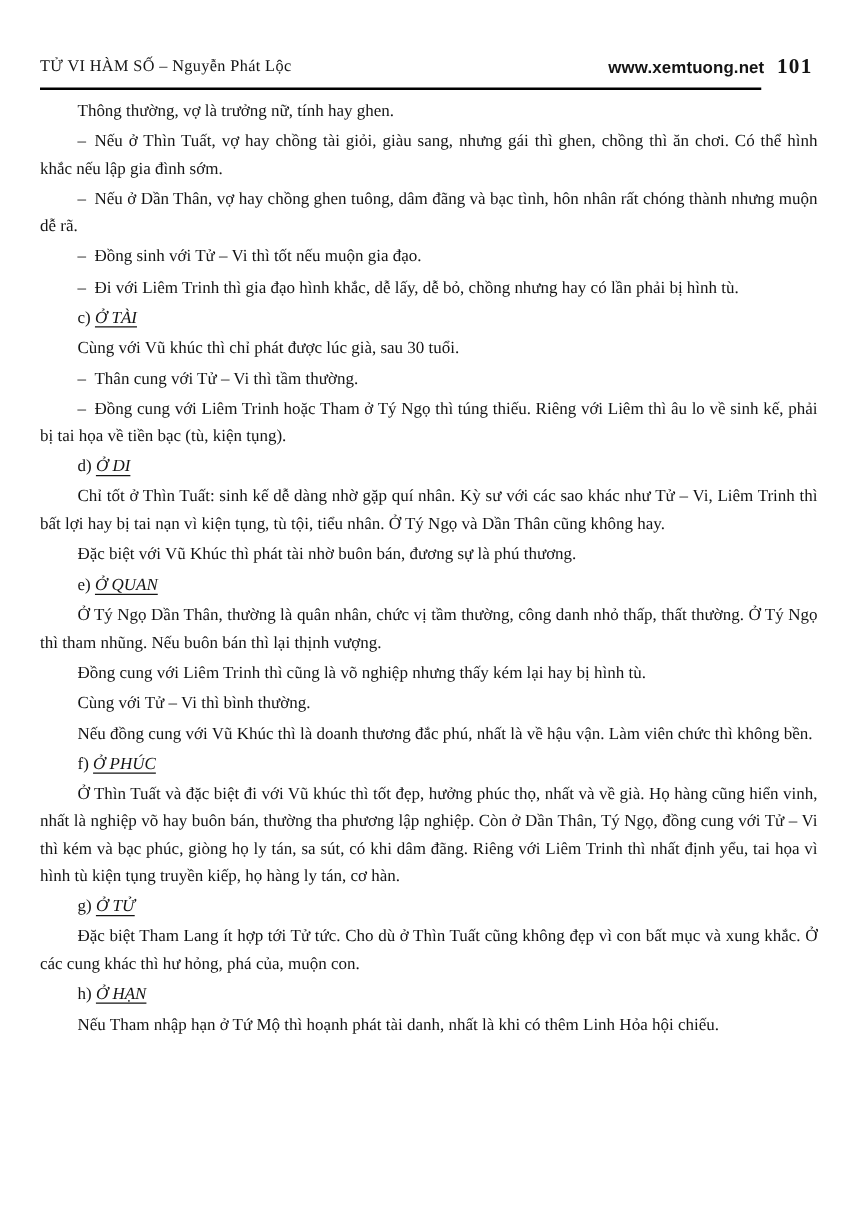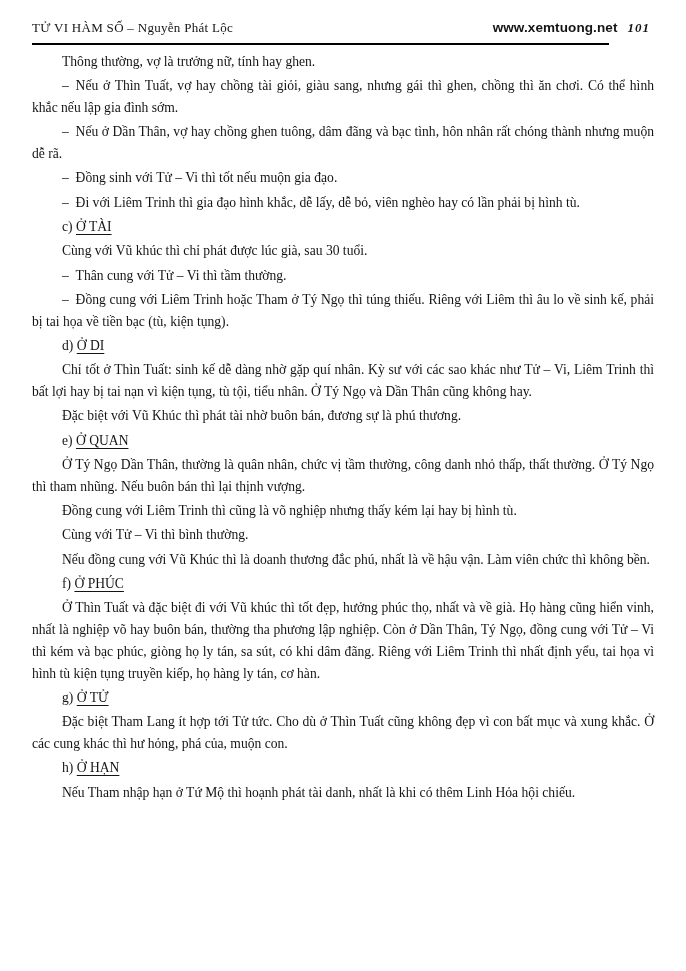--- a/index.html
+++ b/index.html
@@ -8,47 +8,48 @@
     background: #ffffff;
     color: #141414;
     font-family: "Liberation Serif", "DejaVu Serif", serif;
     overflow: hidden;
   }
   .page { padding: 0 32px; box-sizing: border-box; width: 686px; }
 
   
   .page-header {
     display: flex; justify-content: space-between; align-items: center;
-    padding-top: 20px;
+    padding-top: 43px;
   }
   .book-title { font-size: 13px; letter-spacing: 0.3px; white-space: nowrap; }
   .header-right { display: flex; align-items: baseline; gap: 10px; }
   .website {
     font-family: "Liberation Sans", "DejaVu Sans", sans-serif;
     font-weight: bold; font-size: 13.5px; letter-spacing: 0.1px;
   }
   .page-number {
-    font-size: 13px; font-weight: bold; font-style: italic;
+    font-size: 17px; font-weight: bold; 
     margin-right: 4px; letter-spacing: 1px;
   }
   .header-rule {
     height: 2px; background: #000;
     width: 577px; margin-top: 7px; margin-bottom: 6px;
   }
 
   
   .content p {
     margin: 0 0 2.5px 0;
     font-size: 13.6px;
     line-height: 21.8px;
     text-align: justify;
     text-indent: 30px;
   }
   .content p.heading { text-align: left; }
   .h-label {
+    font-style: italic;
     text-decoration: underline;
     text-underline-offset: 3px;
     margin-top: 16px;
   }
   .lead b { font-weight: bold; }
 </style>
 </head>
 <body>
 
 <div class="page">
@@ -58,21 +59,21 @@
       <span class="website">www.xemtuong.net</span>
       <span class="page-number">101</span>
     </span>
   </header>
   <div class="header-rule"></div>
   <main class="content">
       <p class="plain">Thông thường, vợ là trưởng nữ, tính hay ghen.</p>
       <p class="bullet">– Nếu ở Thìn Tuất, vợ hay chồng tài giỏi, giàu sang, nhưng gái thì ghen, chồng thì ăn chơi. Có thể hình khắc nếu lập gia đình sớm.</p>
       <p class="bullet">– Nếu ở Dần Thân, vợ hay chồng ghen tuông, dâm đãng và bạc tình, hôn nhân rất chóng thành nhưng muộn dễ rã.</p>
       <p class="bullet">– Đồng sinh với Tử – Vi thì tốt nếu muộn gia đạo.</p>
-      <p class="bullet">– Đi với Liêm Trinh thì gia đạo hình khắc, dễ lấy, dễ bỏ, viên nghèo hay có lần phải bị hình tù.</p>
+      <p class="bullet">– Đi với Liêm Trinh thì gia đạo hình khắc, dễ lấy, dễ bỏ, chồng nhưng hay có lần phải bị hình tù.</p>
       <p class="heading"><span class="h-prefix">c) </span><span class="h-label">Ở TÀI</span></p>
       <p class="plain">Cùng với Vũ khúc thì chỉ phát được lúc già, sau 30 tuổi.</p>
       <p class="bullet">– Thân cung với Tử – Vi thì tầm thường.</p>
       <p class="bullet">– Đồng cung với Liêm Trinh hoặc Tham ở Tý Ngọ thì túng thiếu. Riêng với Liêm thì âu lo về sinh kế, phải bị tai họa về tiền bạc (tù, kiện tụng).</p>
       <p class="heading"><span class="h-prefix">d) </span><span class="h-label">Ở DI</span></p>
       <p class="plain">Chỉ tốt ở Thìn Tuất: sinh kế dễ dàng nhờ gặp quí nhân. Kỳ sư với các sao khác như Tử – Vi, Liêm Trinh thì bất lợi hay bị tai nạn vì kiện tụng, tù tội, tiểu nhân. Ở Tý Ngọ và Dần Thân cũng không hay.</p>
       <p class="plain">Đặc biệt với Vũ Khúc thì phát tài nhờ buôn bán, đương sự là phú thương.</p>
       <p class="heading"><span class="h-prefix">e) </span><span class="h-label">Ở QUAN</span></p>
       <p class="plain">Ở Tý Ngọ Dần Thân, thường là quân nhân, chức vị tầm thường, công danh nhỏ thấp, thất thường. Ở Tý Ngọ thì tham nhũng. Nếu buôn bán thì lại thịnh vượng.</p>
       <p class="plain">Đồng cung với Liêm Trinh thì cũng là võ nghiệp nhưng thấy kém lại hay bị hình tù.</p>

